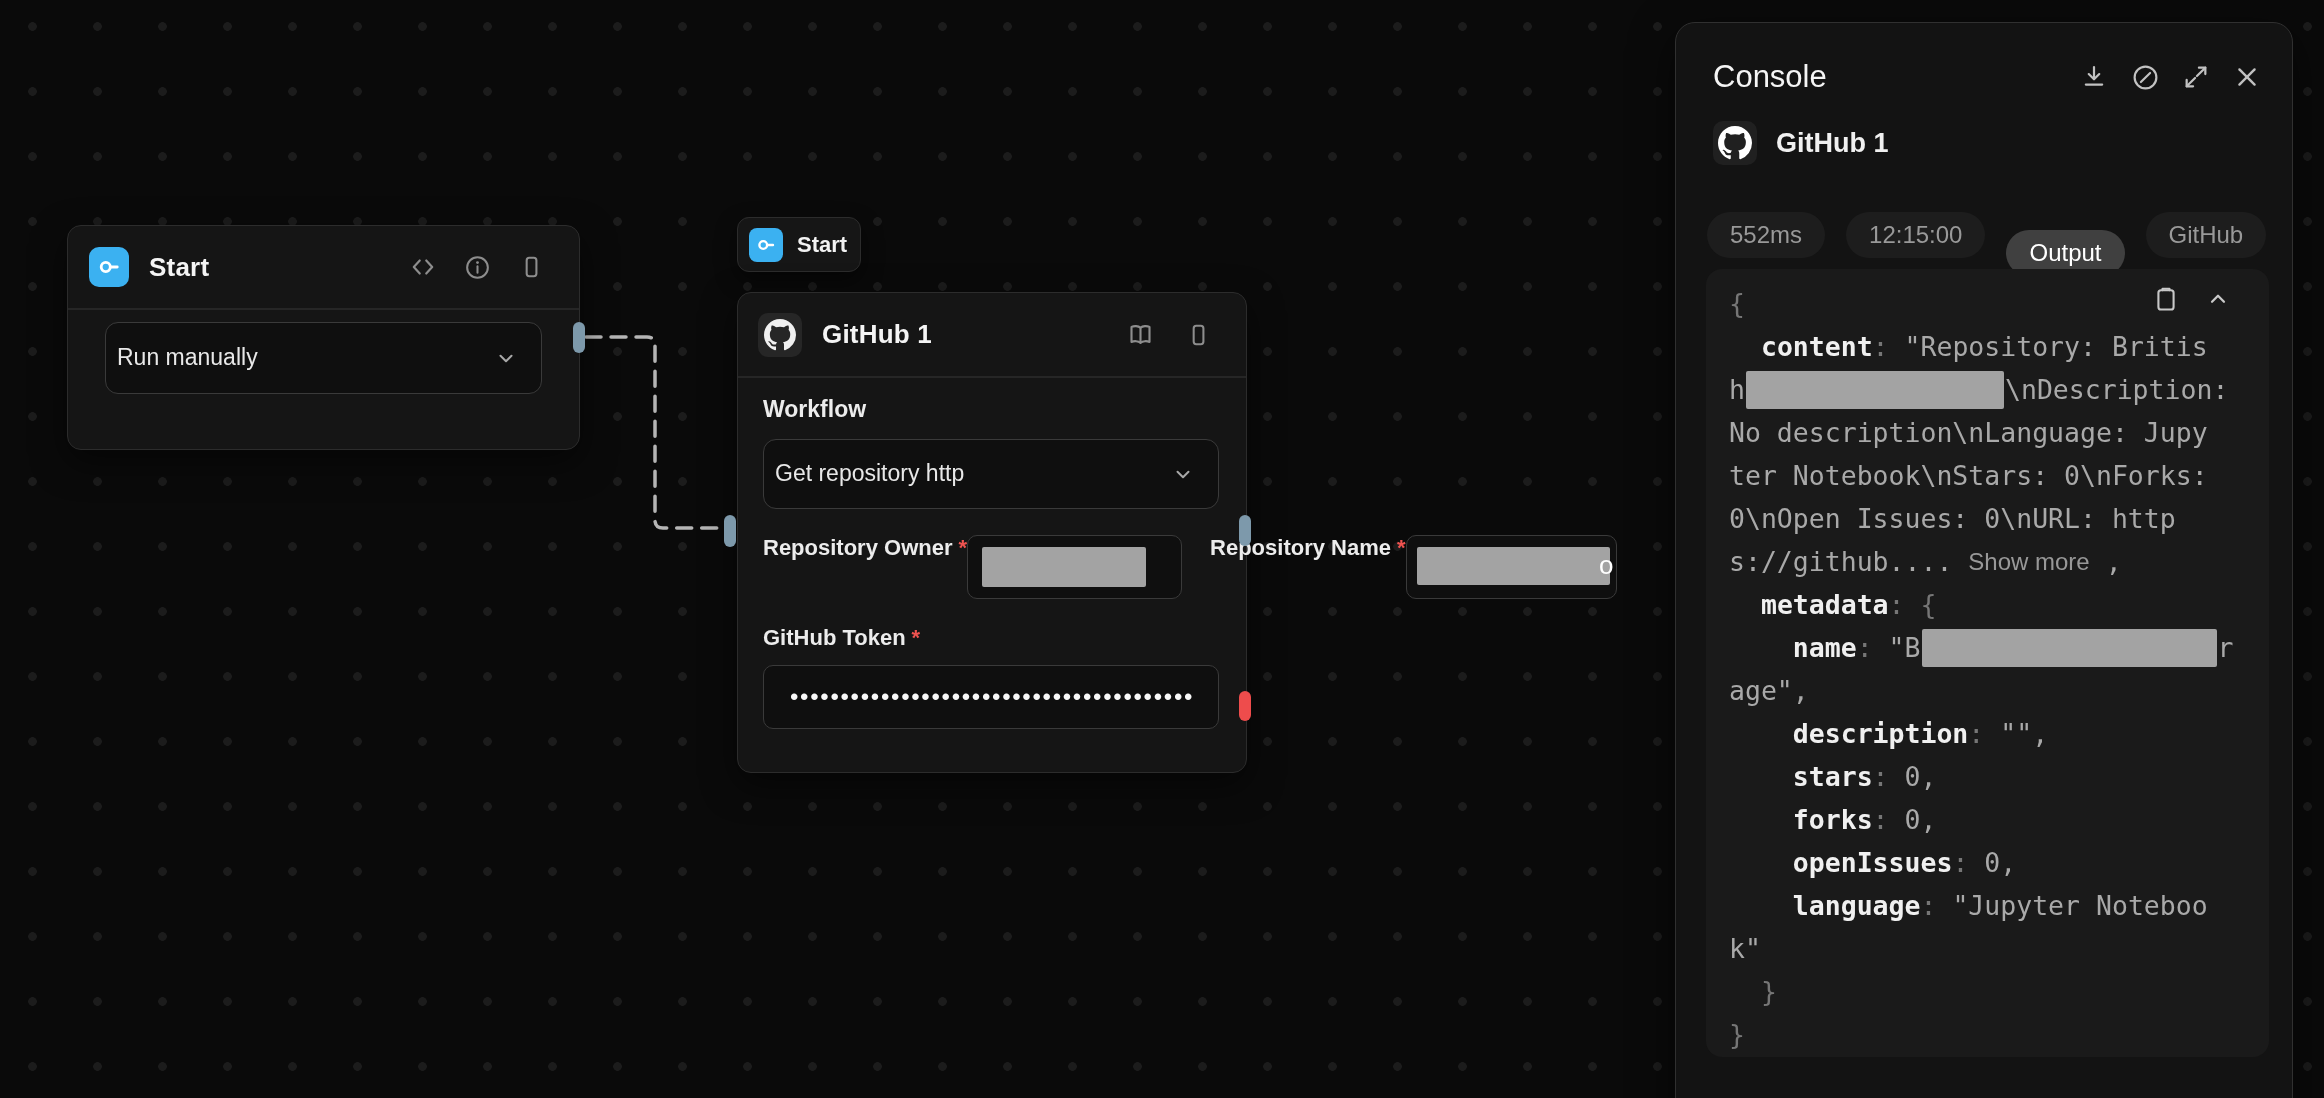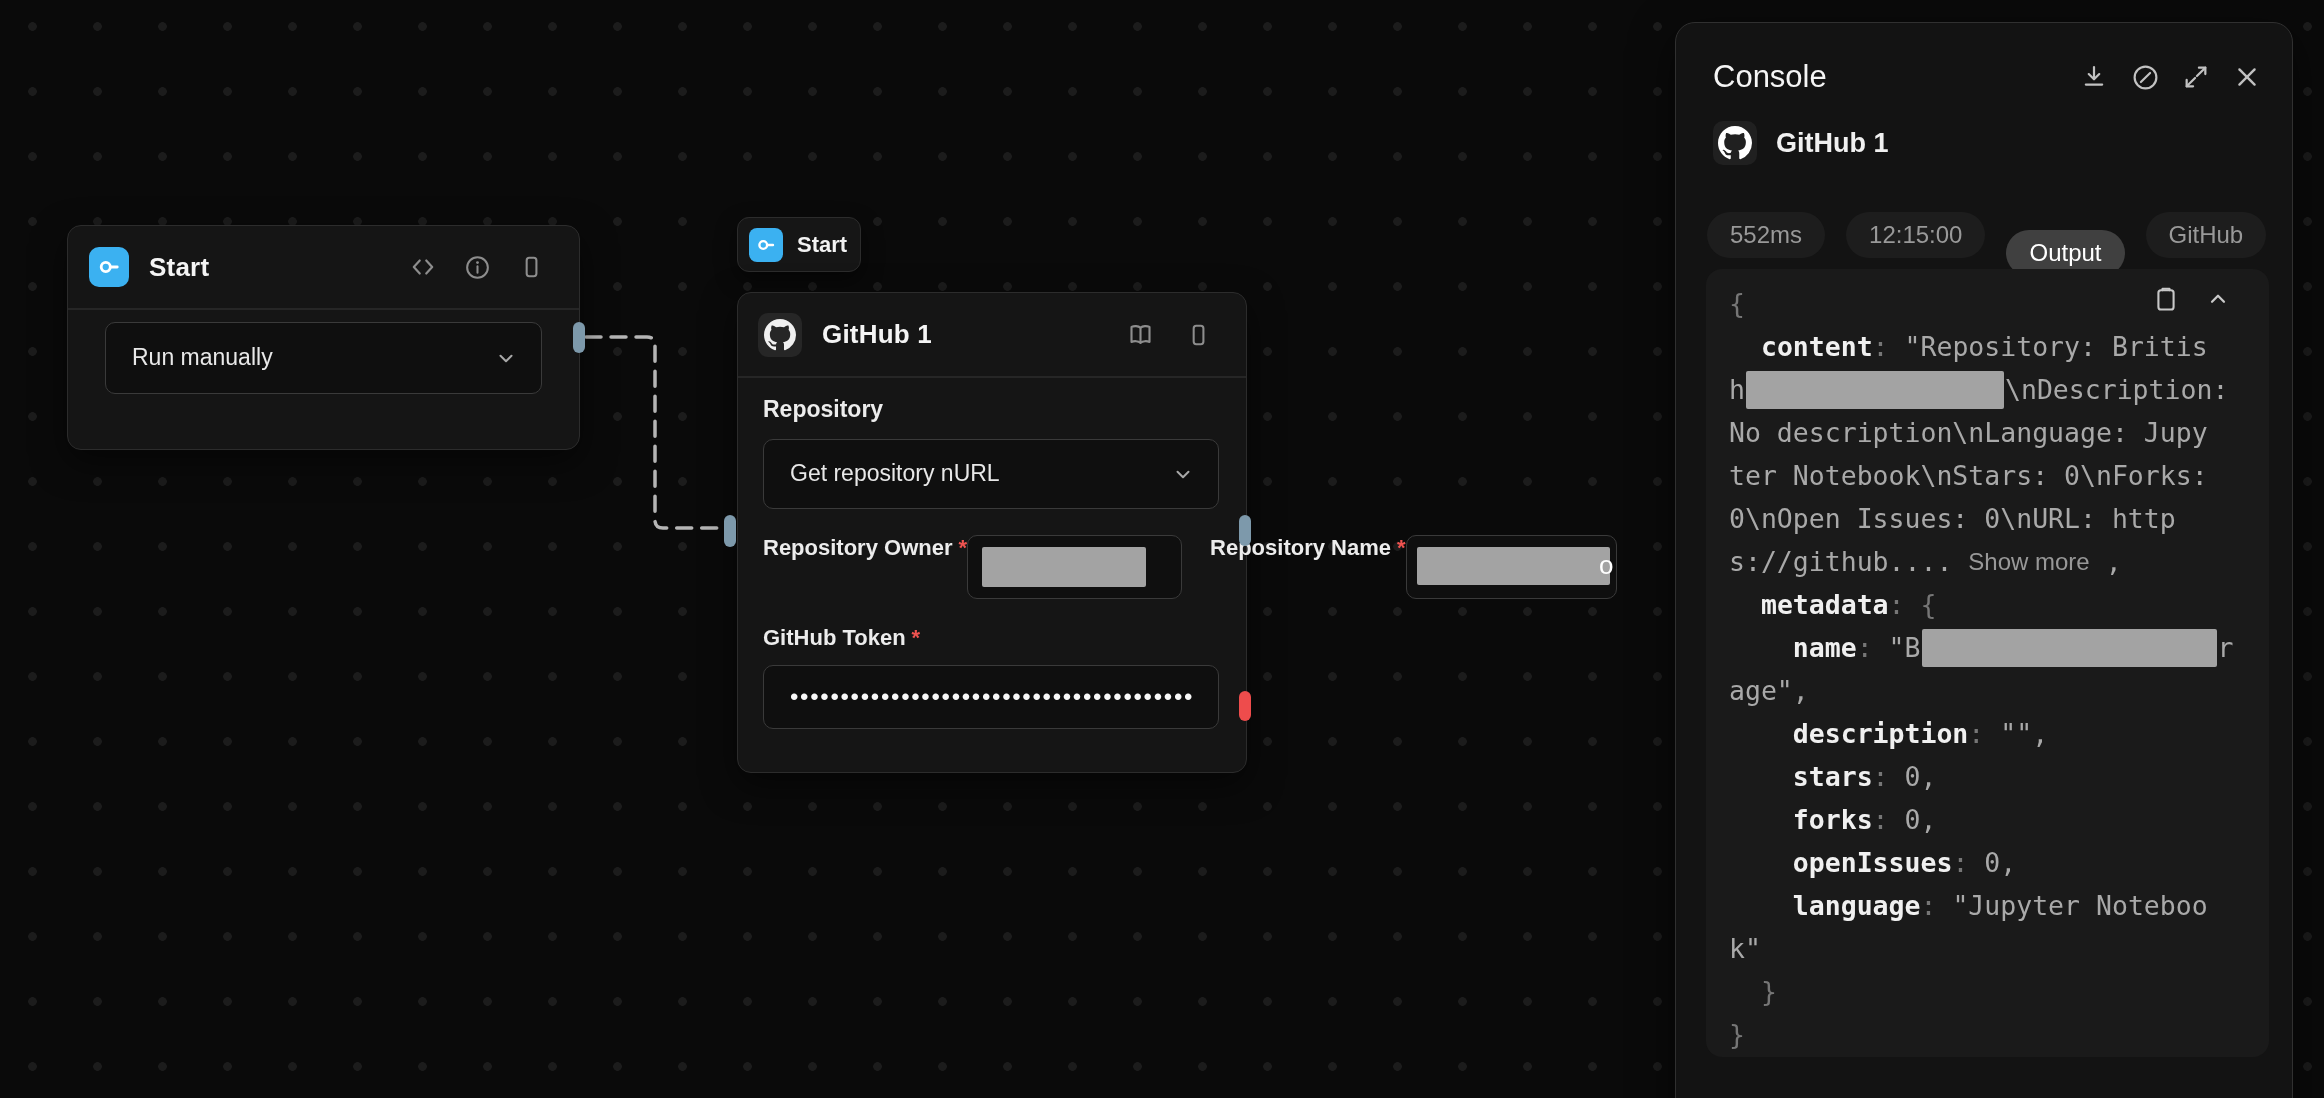--- a/index.html
+++ b/index.html
@@ -20,21 +20,21 @@
   .gh-tile{width:44px;height:44px;border-radius:10px;background:#262626;
         display:flex;align-items:center;justify-content:center;flex:0 0 auto;}
   .node-title{font-size:26px;font-weight:700;color:#f4f4f4;margin-left:20px;letter-spacing:.2px;}
   .node-actions{margin-left:auto;display:flex;align-items:center;gap:26px;color:#8d8d8d;}
   .node-actions .act{display:flex;align-items:center;justify-content:center;width:28px;height:28px;}
   .field-label{font-size:22px;font-weight:700;color:#ececec;}
   .req{color:#ef5350;font-weight:700;margin-left:6px;}
   .select-box,.input-box{
     background:#0f0f0f;border:1.5px solid #3a3a3a;border-radius:10px;
     display:flex;align-items:center;box-sizing:border-box;position:relative;overflow:hidden;}
-  .select-box{justify-content:space-between;padding:0 24px 0 26px;}
+  .select-box{justify-content:space-between;padding:0 24px 0 11px;border-radius:13px;}
   .select-value{font-size:23px;color:#e8e8e8;}
   .chev{color:#a8a8a8;flex:0 0 auto;}
   .redact{background:#a3a3a3;border-radius:2px;}
   
   .chip{position:absolute;left:737px;top:217px;width:124px;height:55px;background:#161616;
         border:1.5px solid #2c2c2c;border-radius:12px;display:flex;align-items:center;
         padding:0 16px 0 11px;box-sizing:border-box;box-shadow:0 8px 22px rgba(0,0,0,.45);}
   .chip .node-icon-tile{width:34px;height:34px;border-radius:8px;}
   .chip-label{font-size:22px;font-weight:700;color:#f2f2f2;margin-left:14px;}
   
@@ -178,23 +178,23 @@
         </span>
         <span class="act">
           <svg width="26" height="26" viewBox="0 0 24 24" fill="none" stroke="currentColor" stroke-width="1.9">
             <rect x="8" y="3.5" width="9" height="17" rx="2.4"></rect>
           </svg>
         </span>
       </div>
     </div>
     <div class="node-divider"></div>
     <div class="body">
-      <span class="field-label op-label">Repository</span>
+      <span class="field-label op-label">Workflow</span>
       <div class="select-box">
-        <span class="select-value">Get repository nURL</span>
+        <span class="select-value">Get repository http</span>
         <span class="chev">
           <svg width="22" height="22" viewBox="0 0 24 24" fill="none" stroke="currentColor" stroke-width="2.2" stroke-linecap="round" stroke-linejoin="round">
               <path d="M6 9.5 12 15.5 18 9.5"></path>
             </svg>
         </span>
       </div>
 
       <div class="gh-two-col">
         <div class="gh-col">
           <span class="field-label"><span>Repository Owner</span><span class="req">*</span></span>

